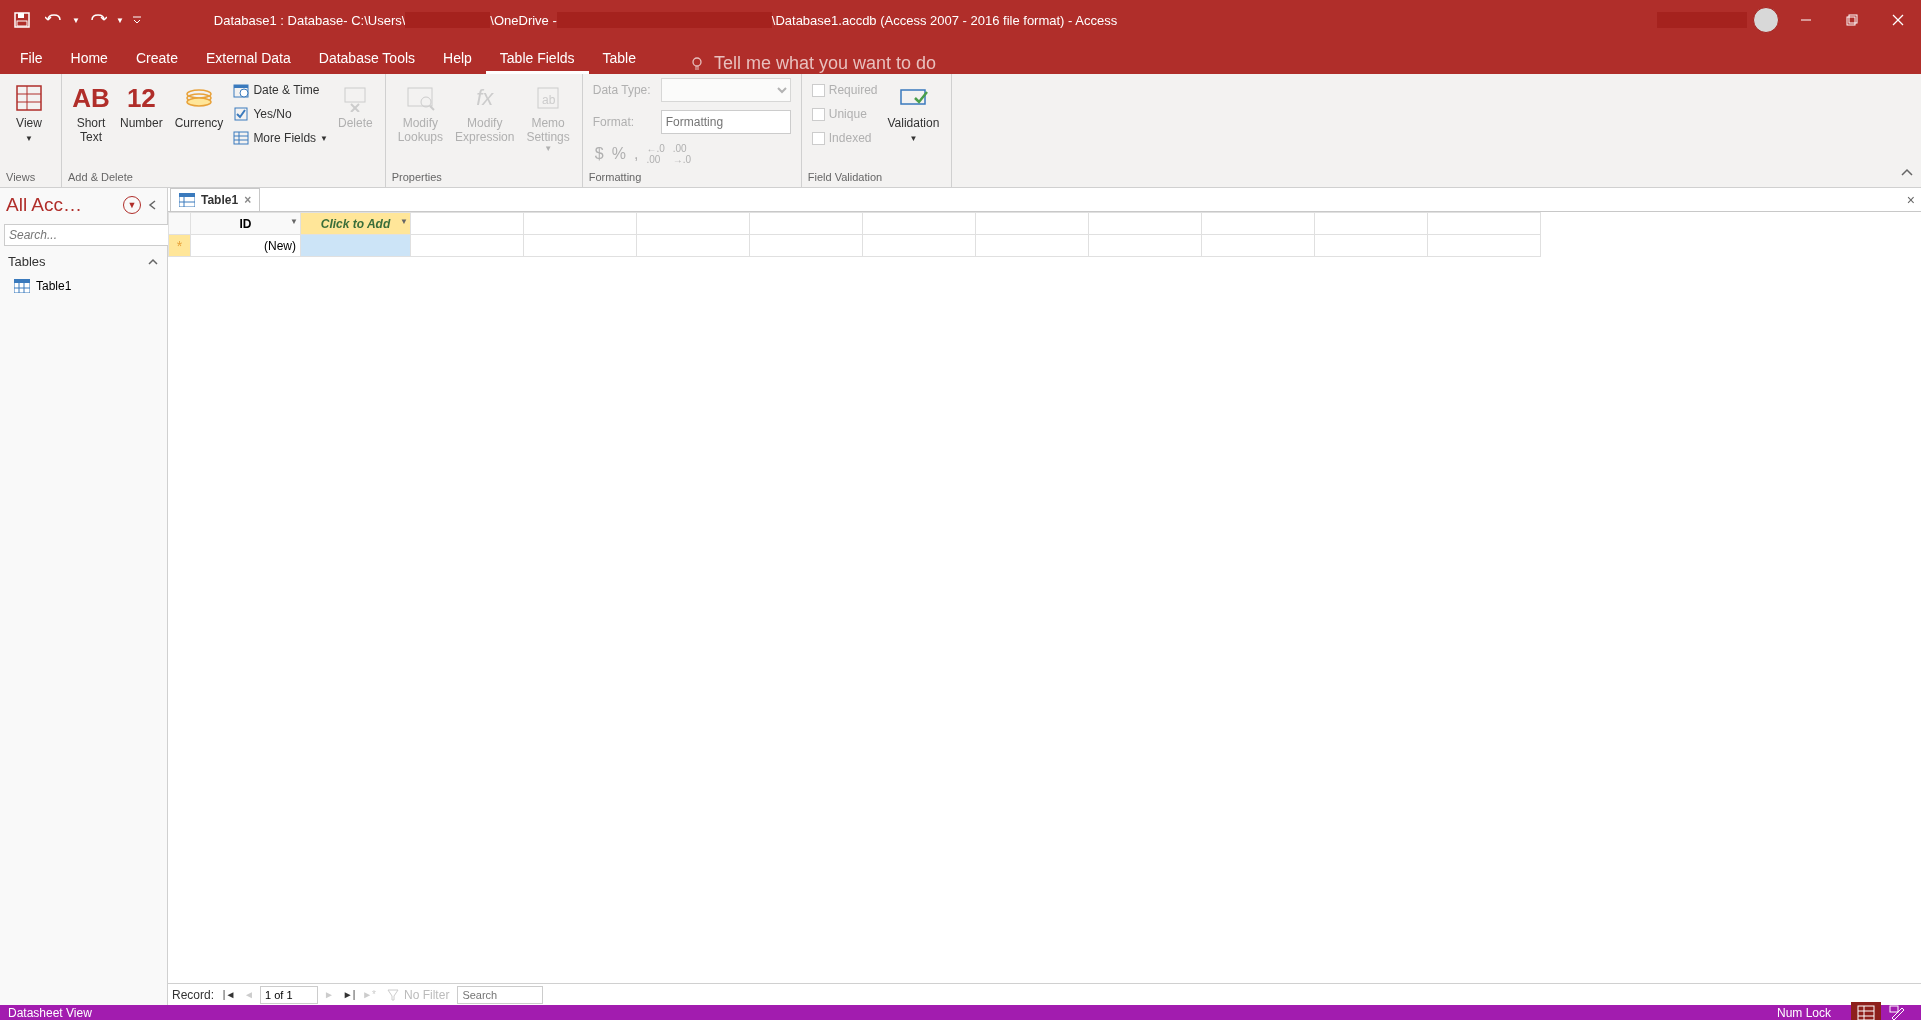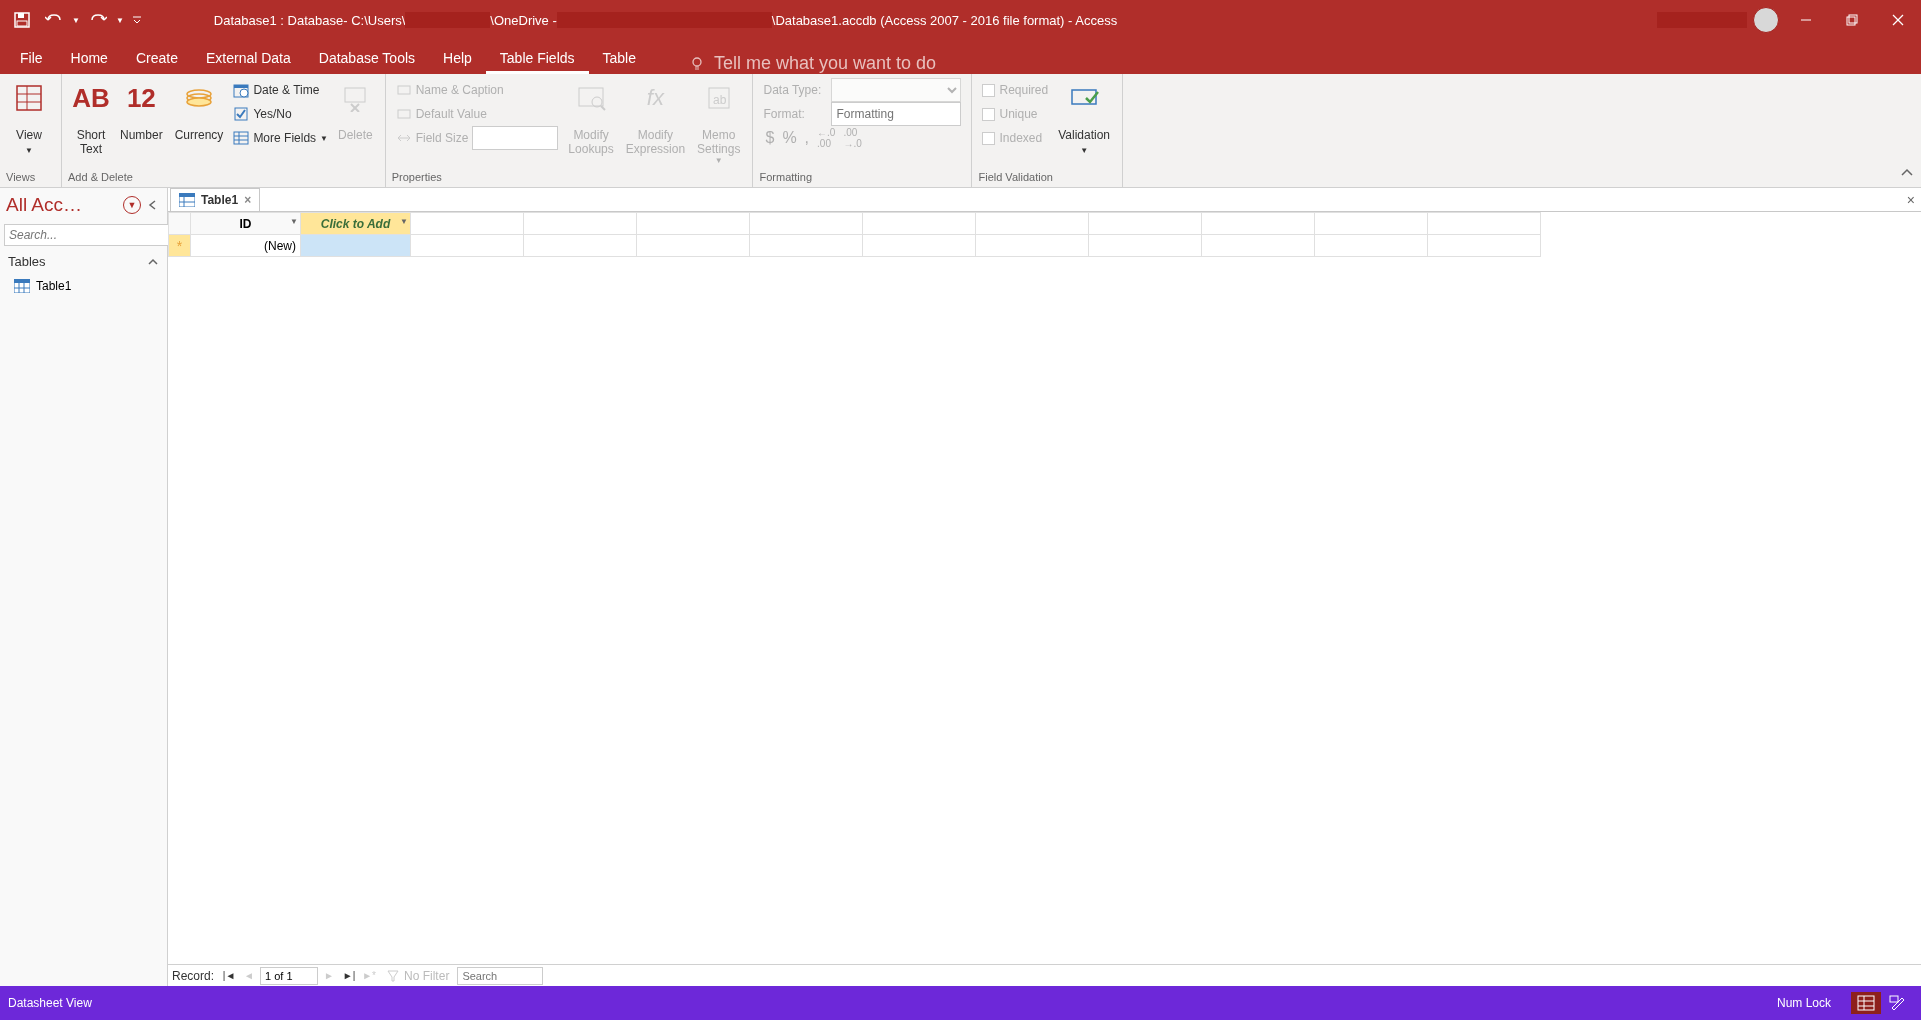--- a/index.html
+++ b/index.html
@@ -21,21 +21,21 @@
     .rtab.active-underline { border-bottom: 3px solid #fff; padding-bottom: 5px; }
     .tellme { display: flex; align-items: center; gap: 8px; margin-left: 40px; color: #e8c0be; font-size: 18px; }
     
     
     .ribbon-body { height: 114px; background: #f3f2f1; border-bottom: 1px solid #d0d0d0; display: flex; position: relative; }
     .ribbon-group { border-right: 1px solid #d0d0d0; display: flex; flex-direction: column; padding: 4px 6px 2px; }
     .ribbon-group-content { flex: 1; display: flex; align-items: flex-start; }
     .ribbon-group-label { text-align: left; font-size: 11px; color: #666; padding: 2px 0; }
     .big-btn { display: flex; flex-direction: column; align-items: center; justify-content: center; padding: 4px 6px; cursor: pointer; font-size: 12px; color: #333; text-align: center; min-width: 46px; }
     .big-btn.disabled { color: #b0b0b0; cursor: default; }
-    .big-icon { width: 32px; height: 32px; margin-bottom: 14px; display: flex; align-items: center; justify-content: center; }
+    .big-icon { width: 32px; height: 32px; margin-bottom: 2px; display: flex; align-items: center; justify-content: center; }
     .small-row { display: flex; align-items: center; gap: 4px; padding: 3px 4px; font-size: 12px; color: #333; cursor: pointer; height: 24px; }
     .small-row.disabled { color: #b0b0b0; cursor: default; }
     .small-stack { display: flex; flex-direction: column; }
     .chk { width: 13px; height: 13px; border: 1px solid #999; background: #fff; }
     .chk.disabled { border-color: #ccc; }
     .combo { height: 24px; border: 1px solid #ccc; background: #fff; font-size: 12px; padding: 0 4px; color: #999; }
     .collapse-btn { position: absolute; right: 4px; bottom: 4px; width: 20px; height: 20px; cursor: pointer; display: flex; align-items: center; justify-content: center; color: #666; }
     
     
     .main { flex: 1; display: flex; overflow: hidden; }
@@ -74,21 +74,21 @@
     
     .recnav { height: 22px; border-top: 1px solid #d0d0d0; display: flex; align-items: center; font-size: 12px; color: #333; padding: 0 4px; gap: 2px; }
     .recnav .label { margin-right: 4px; }
     .rec-btn { width: 18px; height: 18px; display: flex; align-items: center; justify-content: center; cursor: pointer; color: #333; font-size: 10px; }
     .rec-btn.disabled { color: #ccc; cursor: default; }
     .rec-input { width: 58px; border: 1px solid #ccc; height: 18px; font-size: 11px; padding: 0 4px; text-align: left; }
     .nofilter { color: #bbb; display: flex; align-items: center; gap: 4px; margin: 0 6px; }
     .search-box { border: 1px solid #ccc; height: 18px; width: 86px; font-size: 11px; padding: 0 4px; color: #999; }
     
     
-    .statusbar { height: 34px; background: #6d28d9; color: #fff; display: flex; align-items: center; font-size: 12px; padding: 0 8px; }
+    .statusbar { height: 15px; background: #a21caf; color: #fff; display: flex; align-items: center; font-size: 12px; padding: 0 8px; }
     .status-left { flex: 1; }
     .status-right { display: flex; align-items: center; gap: 2px; }
     .view-btn { width: 30px; height: 22px; display: flex; align-items: center; justify-content: center; cursor: pointer; }
     .view-btn.active { background: #8e201c; }
     
     svg { display: block; }
   </style>
 </head>
 <body>
 
@@ -248,42 +248,20 @@
             </svg>
         </div>
         <span>Delete</span>
       </div>
     </div>
     <div class="ribbon-group-label">Add &amp; Delete</div>
   </div>
 
   <div class="ribbon-group">
     <div class="ribbon-group-content">
-      <div class="small-stack">
-        <div class="small-row disabled">
-          <svg width="16" height="16">
-              <rect x="2" y="4" width="12" height="8" fill="none" stroke="#ccc"></rect>
-            </svg>
-          <span>Name &amp; Caption</span>
-        </div>
-        <div class="small-row disabled">
-          <svg width="16" height="16">
-              <rect x="2" y="4" width="12" height="8" fill="none" stroke="#ccc"></rect>
-            </svg>
-          <span>Default Value</span>
-        </div>
-        <div class="small-row disabled">
-          <svg width="16" height="16">
-              <line x1="2" y1="8" x2="14" y2="8" stroke="#ccc"></line>
-              <path d="M2 8 L5 5 M2 8 L5 11 M14 8 L11 5 M14 8 L11 11" stroke="#ccc"></path>
-            </svg>
-          <span>Field Size</span>
-          <input class="combo" style="width: 86px;" disabled="">
-        </div>
-      </div>
       <div class="big-btn disabled">
         <div class="big-icon">
           <svg width="32" height="32">
               <rect x="4" y="6" width="24" height="18" fill="none" stroke="#ccc"></rect>
               <circle cx="22" cy="20" r="5" fill="none" stroke="#ccc"></circle>
               <line x1="26" y1="24" x2="30" y2="28" stroke="#ccc" stroke-width="2"></line>
             </svg>
         </div>
         <span style="white-space:pre">Modify
 Lookups</span>
@@ -302,21 +280,21 @@
         </div>
         <span style="white-space:pre">Memo
 Settings</span>
         <span style="font-size:8px">▼</span>
       </div>
     </div>
     <div class="ribbon-group-label">Properties</div>
   </div>
 
   <div class="ribbon-group">
-    <div class="ribbon-group-content" style="flex-direction:column;gap:0">
+    <div class="ribbon-group-content" style="flex-direction:column;gap:8px">
       <div class="small-row disabled">
         <span style="width:64px">Data Type:</span>
         <select class="combo" style="width:130px" disabled=""></select>
       </div>
       <div class="small-row disabled">
         <span style="width:64px">Format:</span>
         <input class="combo" style="width: 130px;" disabled="" placeholder="Formatting">
       </div>
       <div class="small-row disabled" style="gap:8px;padding-left:6px">
         <span style="font-size:16px">$</span>

